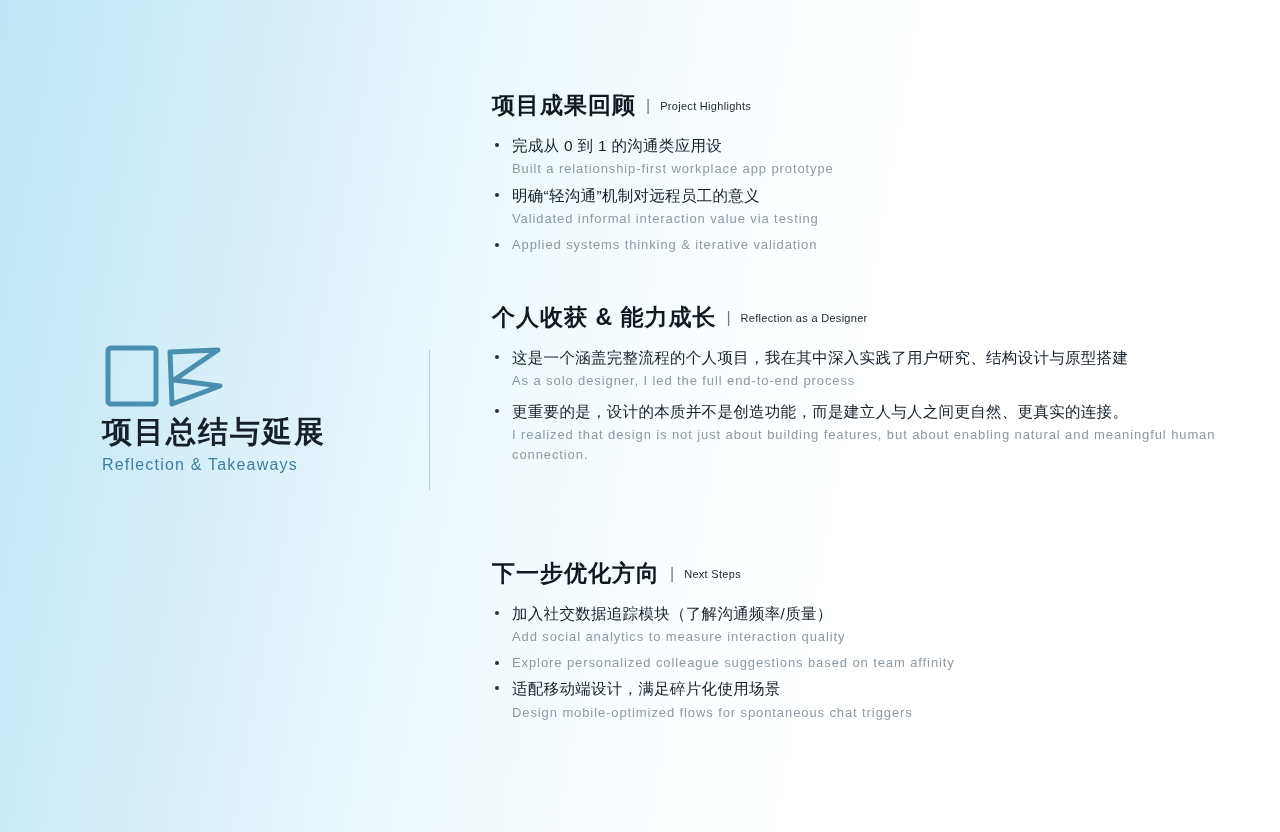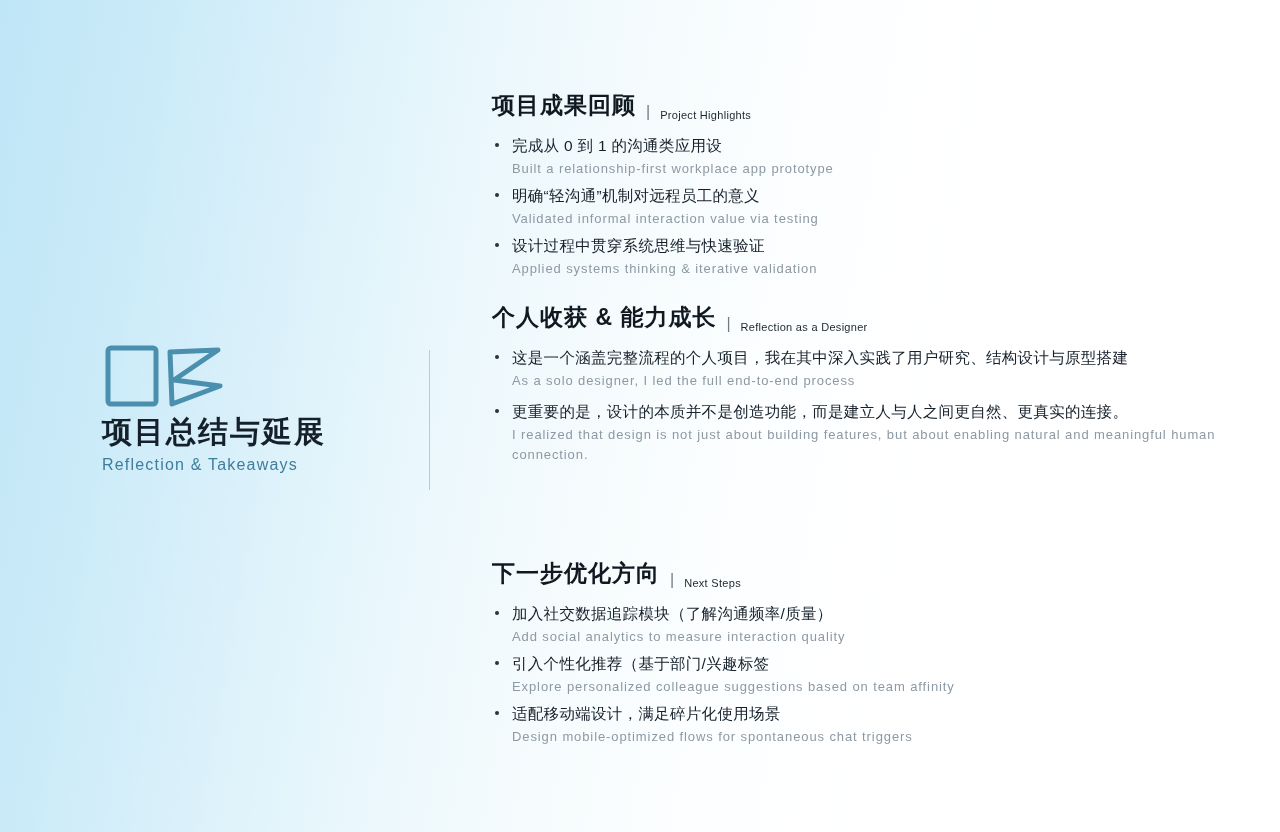--- a/index.html
+++ b/index.html
@@ -80,21 +80,21 @@
     width: 760px;
     height: 832px;
   }
   .block {
     position: absolute;
     left: 0;
     width: 740px;
   }
   .block-head {
     display: flex;
-    align-items: flex-end;
+    align-items: center;
     margin-bottom: 14px;
   }
   .head-cn {
     font-size: 23px;
     font-weight: bold;
     color: #101820;
     letter-spacing: 1px;
   }
   .head-sep {
     margin: 0 10px;
@@ -176,21 +176,20 @@
           <div class="pt-cn">完成从 0 到 1 的沟通类应用设</div>
           <div class="pt-en">Built a relationship-first workplace app prototype</div>
         </li>
         <li>
           <span class="dot"></span>
           <div class="pt-cn">明确“轻沟通”机制对远程员工的意义</div>
           <div class="pt-en">Validated informal interaction value via testing</div>
         </li>
         <li>
           <span class="dot"></span>
-          <div class="pt-cn">设计过程中贯穿系统思维与快速验证</div>
           <div class="pt-en">Applied systems thinking &amp; iterative validation</div>
         </li>
       </ul>
     </div>
 
     <div class="block" id="block-reflection">
       <div class="block-head">
         <span class="head-cn">个人收获 &amp; 能力成长</span>
         <span class="head-sep">|</span>
         <span class="head-en">Reflection as a Designer</span>
@@ -216,21 +215,20 @@
         <span class="head-en">Next Steps</span>
       </div>
       <ul class="points">
         <li>
           <span class="dot"></span>
           <div class="pt-cn">加入社交数据追踪模块（了解沟通频率/质量）</div>
           <div class="pt-en">Add social analytics to measure interaction quality</div>
         </li>
         <li>
           <span class="dot"></span>
-          <div class="pt-cn">引入个性化推荐（基于部门/兴趣标签</div>
           <div class="pt-en">Explore personalized colleague suggestions based on team affinity</div>
         </li>
         <li>
           <span class="dot"></span>
           <div class="pt-cn">适配移动端设计，满足碎片化使用场景</div>
           <div class="pt-en">Design mobile-optimized flows for spontaneous chat triggers</div>
         </li>
       </ul>
     </div>
 

